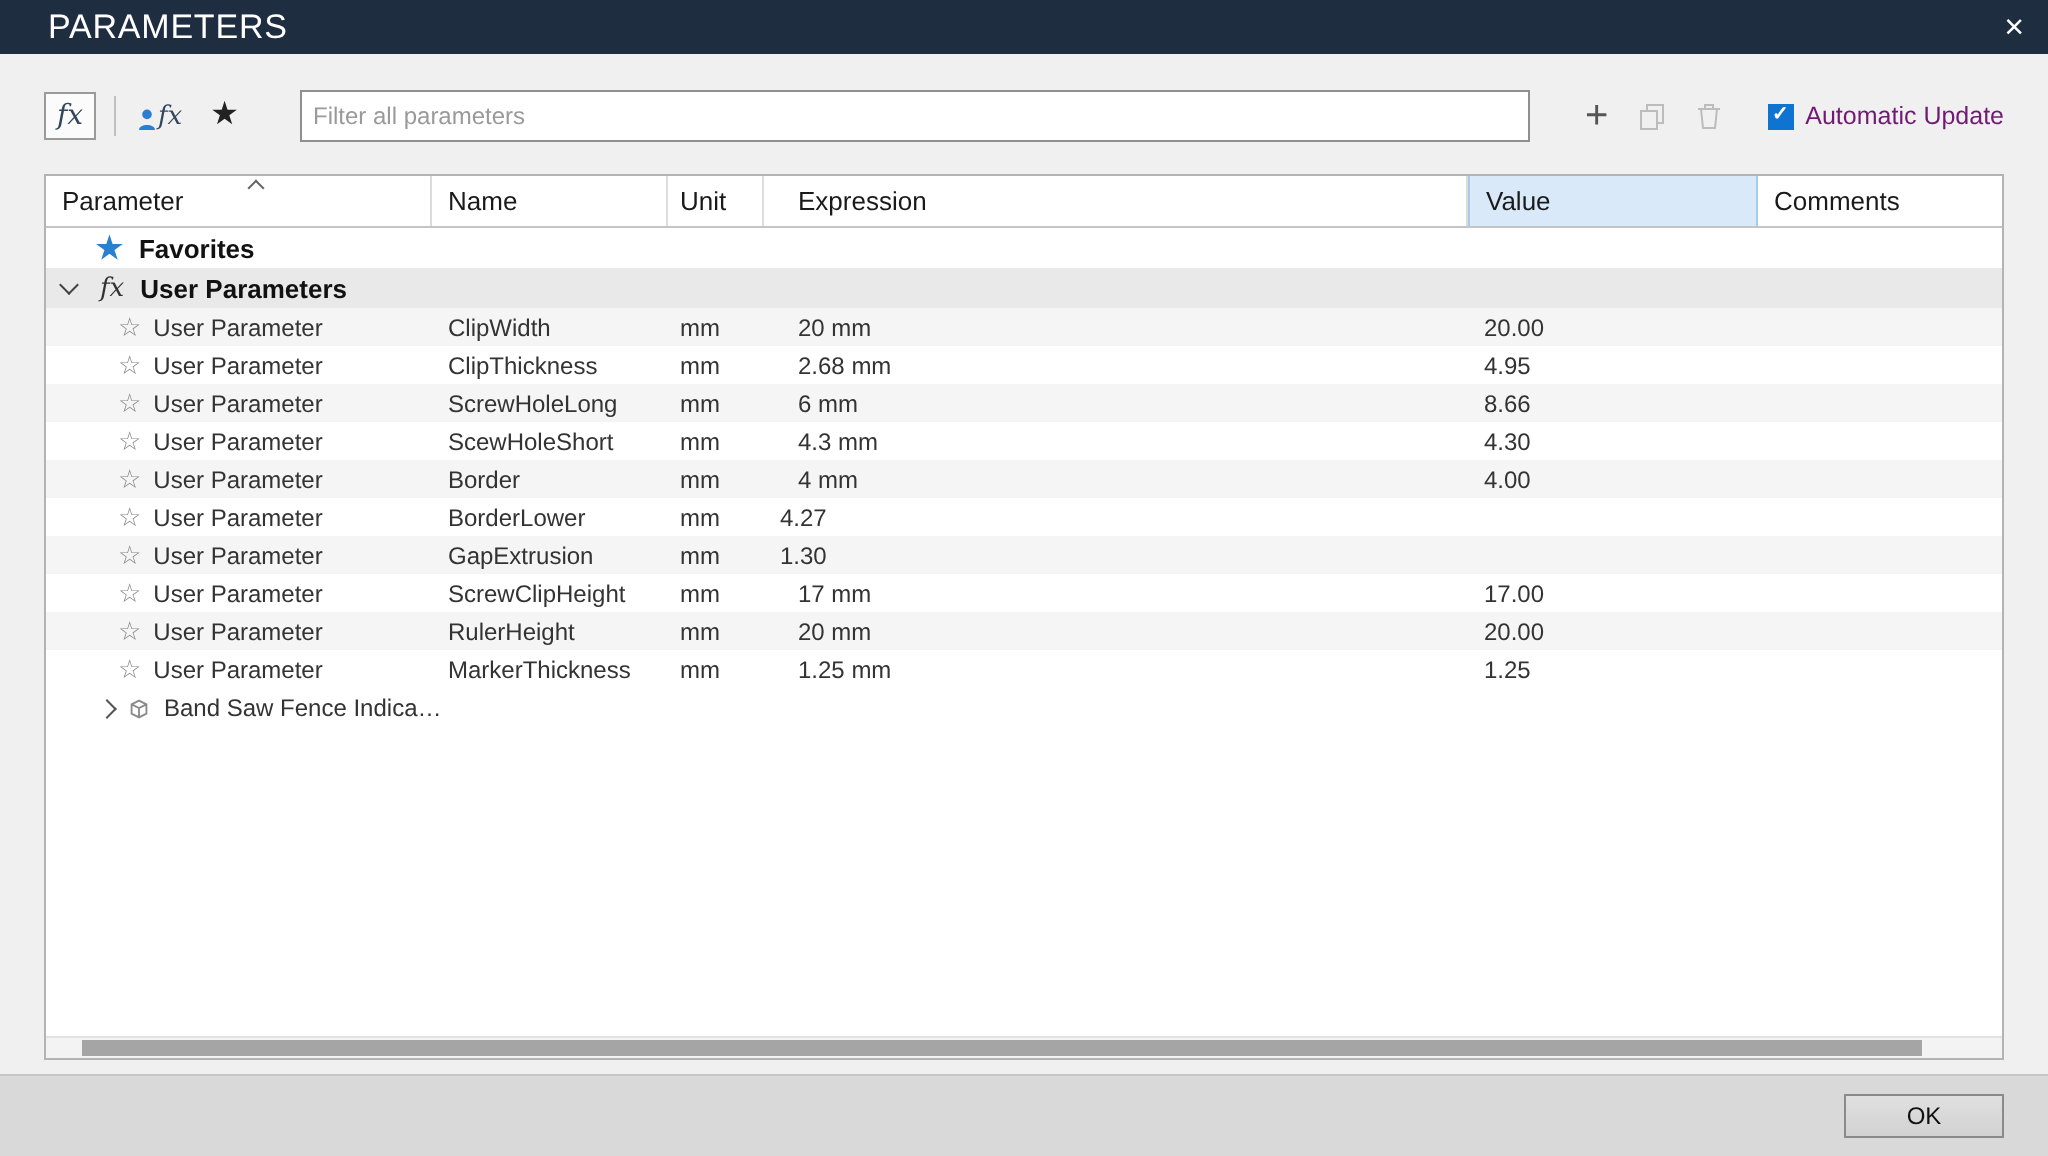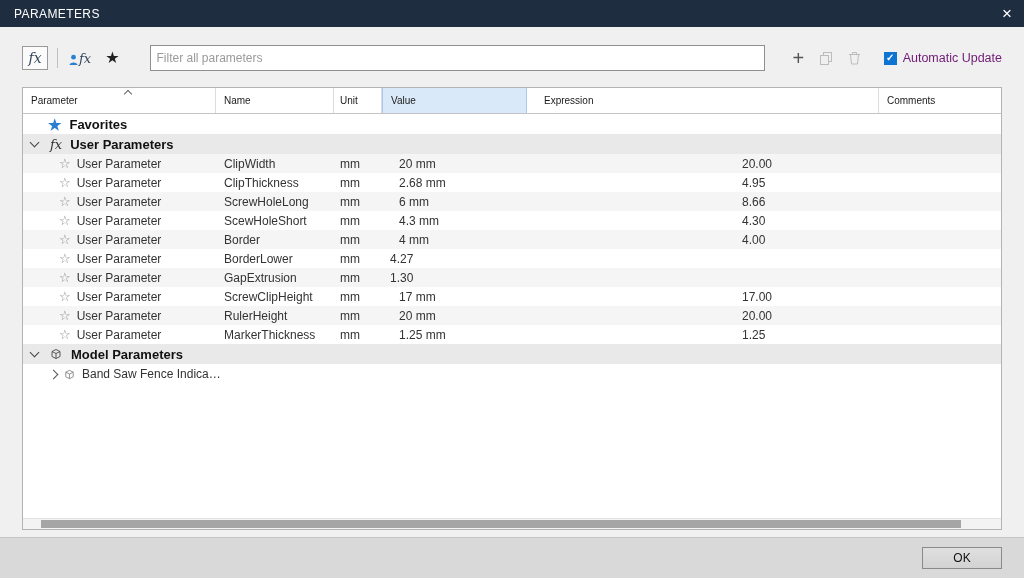--- a/index.html
+++ b/index.html
@@ -3,21 +3,21 @@
 <meta charset="utf-8">
 <style>
   * { box-sizing: border-box; margin: 0; padding: 0; }
   html, body { width: 1024px; height: 578px; overflow: hidden; }
   body { font-family: "Liberation Sans", sans-serif; background: #f0f0f0; }
 
   .window { width: 1024px; height: 578px; display: flex; flex-direction: column; background: #f0f0f0; }
 
   
   .titlebar { height: 27px; background: #1e2d40; display: flex; align-items: center; flex: 0 0 27px; }
-  .titlebar .title { color: #ffffff; font-size: 12px; letter-spacing: .4px; padding-left: 14px; }
+  .titlebar .title { color: #ffffff; font-size: 17px; letter-spacing: .4px; padding-left: 24px; }
   .titlebar .close { margin-left: auto; margin-right: 12px; color: #ffffff; font-size: 17px; line-height: 1; cursor: pointer; }
 
   
   .dlg-body { flex: 1; padding: 18px 22px 0 22px; background: #f0f0f0; }
 
   
   .toolbar { display: flex; align-items: center; height: 26px; margin-bottom: 16px; }
   .fx-btn { width: 26px; height: 24px; border: 1px solid #9a9a9a; background: #fbfbfb; display: flex; align-items: center; justify-content: center; cursor: pointer; }
   .fx-glyph { font-family: "DejaVu Serif", serif; font-style: italic; font-size: 14px; color: #33475c; }
   .tb-sep { width: 1px; height: 20px; background: #c0c0c0; margin: 0 9px 0 9px; }
@@ -28,21 +28,21 @@
   .filter::placeholder { color: #9a9a9a; }
   .tb-plus { margin-left: 28px; font-size: 20px; color: #555; line-height: 1; cursor: pointer; font-weight: 400; }
   .tb-ico { margin-left: 15px; display: flex; align-items: center; }
   .auto-wrap { margin-left: auto; display: flex; align-items: center; cursor: pointer; }
   .cb { width: 13px; height: 13px; background: #0f74d1; border: 1px solid #0f74d1; display: flex; align-items: center; justify-content: center; }
   .cbmark { color: #fff; font-size: 10px; line-height: 1; font-weight: bold; }
   .auto-label { font-size: 12.5px; color: #701a75; margin-left: 6px; }
 
   
   .table { border: 1px solid #b3b3b3; background: #ffffff; height: 443px; display: flex; flex-direction: column; overflow: hidden; }
-  .thead { display: flex; height: 26px; flex: 0 0 26px; border-bottom: 1px solid #c4c4c4; background: #fff; font-size: 10px; color: #1a1a1a; }
+  .thead { display: flex; height: 26px; flex: 0 0 26px; border-bottom: 1px solid #c4c4c4; background: #fff; font-size: 13px; color: #1a1a1a; }
   .th { display: flex; align-items: center; border-right: 1px solid #dcdcdc; height: 100%; white-space: nowrap; overflow: hidden; }
   .th:last-child { border-right: none; }
   .th-value { background: #d9e9f9; border-left: 1px solid #a9cbea; border-right: 1px solid #a9cbea; }
 
   .c-param { width: 193px; position: relative; padding-left: 8px; }
   .c-name { width: 118px; padding-left: 8px; }
   .c-unit { width: 48px; padding-left: 6px; }
   .c-expr { width: 352px; padding-left: 17px; }
   .c-value { width: 145px; padding-left: 8px; }
   .c-comments { flex: 1; padding-left: 8px; }
@@ -130,22 +130,22 @@
 
     <div class="table">
 
       <div class="thead">
         <div class="th c-param">
           <span>Parameter</span>
           <span class="sort-chev"></span>
         </div>
         <div class="th c-name">Name</div>
         <div class="th c-unit">Unit</div>
+        <div class="th c-expr">Expression</div>
         <div class="th c-value th-value">Value</div>
-        <div class="th c-expr">Expression</div>
         <div class="th c-comments">Comments</div>
       </div>
 
       <div class="grow white">
         <span class="fav-star">★</span>
         <span class="grp-label">Favorites</span>
       </div>
 
       <div class="grow band">
         <span class="chev-down"></span>
@@ -225,29 +225,20 @@
       </div>
       <div class="trow leafrow">
         <div class="cell c-param" style="padding-left:0;"><span class="row-star">☆</span><span class="row-ptext">User Parameter</span></div>
         <div class="cell c-name">MarkerThickness</div>
         <div class="cell c-unit">mm</div>
         <div class="cell c-expr">1.25 mm</div>
         <div class="cell c-value">1.25</div>
         <div class="cell c-comments"></div>
       </div>
 
-      <div class="grow band">
-        <span class="chev-down"></span>
-        <span class="grp-cube">
-          <svg width="14" height="14" viewBox="0 0 14 14">
-            <path d="M3 4.5 L7 2.5 L11 4.5 L11 9.5 L7 11.5 L3 9.5 Z M3 4.5 L7 6.5 L11 4.5 M7 6.5 L7 11.5" fill="none" stroke="#555" stroke-width="1"></path>
-          </svg>
-        </span>
-        <span class="grp-label">Model Parameters</span>
-      </div>
 
       <div class="childrow">
         <span class="chev-right"></span>
         <span class="child-ico">
           <svg width="13" height="13" viewBox="0 0 14 14">
             <path d="M3 4.5 L7 2.5 L11 4.5 L11 9.5 L7 11.5 L3 9.5 Z M3 4.5 L7 6.5 L11 4.5 M7 6.5 L7 11.5" fill="none" stroke="#8a8a8a" stroke-width="1"></path>
           </svg>
         </span>
         <span class="child-label">Band Saw Fence Indica…</span>
       </div>

